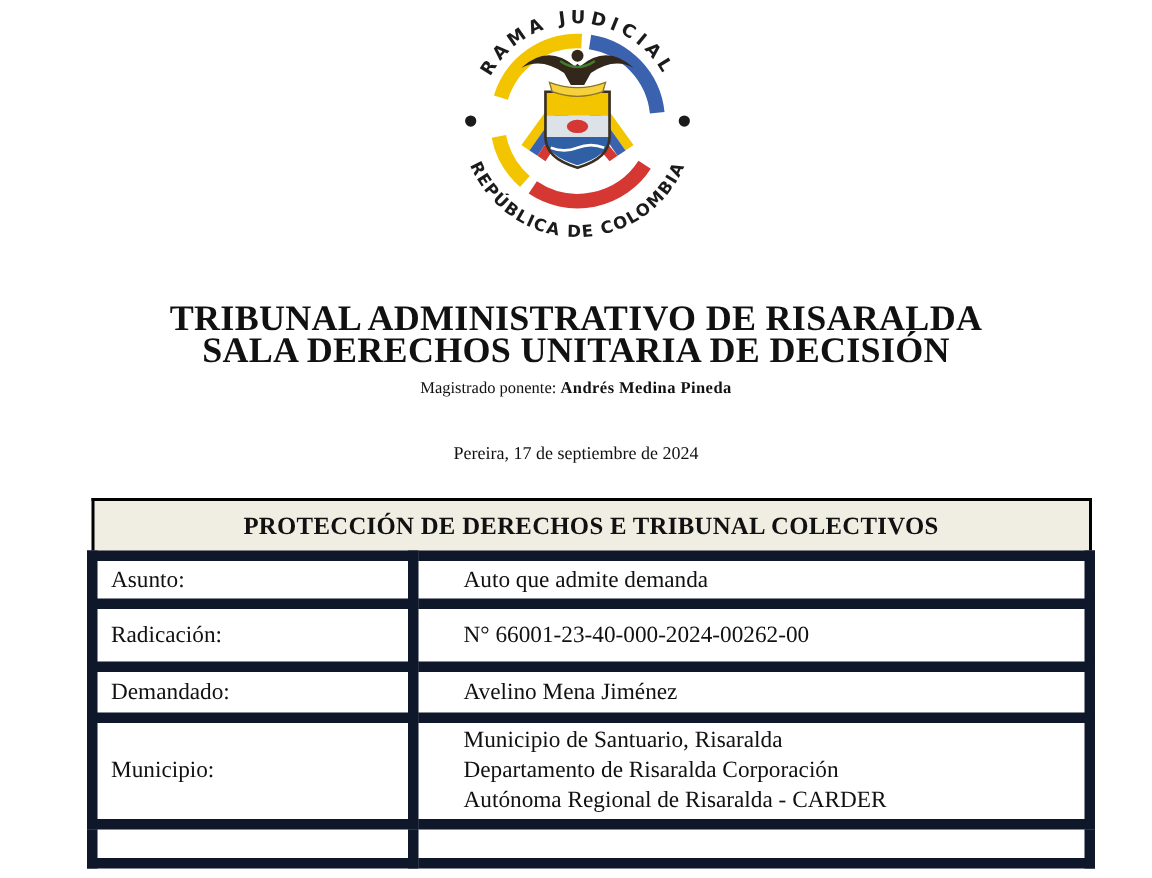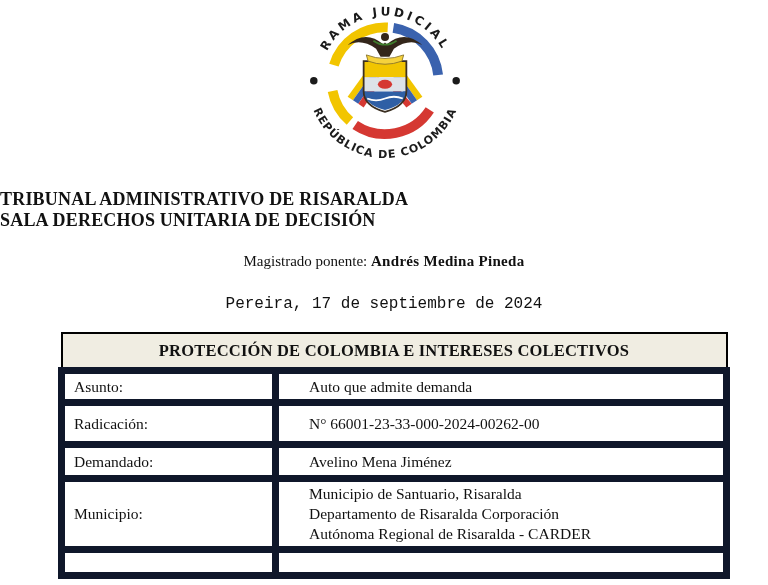--- a/index.html
+++ b/index.html
@@ -19,32 +19,32 @@
   }
   .seal text{
     font-family:"DejaVu Sans", sans-serif;
     font-weight:bold;
     fill:#1b1b1b;
   }
   .seal .top-arc-text{font-size:13.5px;letter-spacing:3.5px;}
   .seal .bottom-arc-text{font-size:12.5px;letter-spacing:1.2px;}
   
   .title-block{
-    position:absolute;left:0;top:189px;width:768px;
-    font-weight:bold;font-size:18px;line-height:21px;
+    position:absolute;left:0;top:203px;width:768px;
+    text-align:center;font-weight:bold;font-size:24px;line-height:21px;
     letter-spacing:0.2px;
   }
   .magistrate-line{
     position:absolute;left:0;top:253px;width:768px;
-    text-align:center;font-size:15px;
+    text-align:center;font-size:11px;
   }
   .magistrate-line b{letter-spacing:0.3px;}
   .dateline{
     position:absolute;left:0;top:295px;width:768px;
-    text-align:center;font-size:16px;font-family:Liberation Mono, monospace;
+    text-align:center;font-size:12px;
   }
   
   table.case-table{
     position:absolute;left:58px;top:332px;width:672px;
     border-collapse:collapse;table-layout:fixed;
     font-size:15.5px;
     border:2px solid #3d3d3d;
   }
   table.case-table col.label-col{width:214px;}
   td.table-title{
@@ -134,29 +134,29 @@
 
   <div class="dateline">Pereira, 17 de septiembre de 2024</div>
 
   <table class="case-table">
     <colgroup>
         <col class="label-col">
         <col>
       </colgroup>
     <tbody>
       <tr>
-        <td class="table-title" colspan="2">PROTECCIÓN DE COLOMBIA E INTERESES COLECTIVOS</td>
+        <td class="table-title" colspan="2">PROTECCIÓN DE DERECHOS E TRIBUNAL COLECTIVOS</td>
       </tr>
       <tr class="r-asunto">
         <td class="cell">Asunto:</td>
         <td class="cell value">Auto que admite demanda</td>
       </tr>
       <tr class="r-radicacion">
         <td class="cell">Radicación:</td>
-        <td class="cell value">N° 66001-23-33-000-2024-00262-00</td>
+        <td class="cell value">N° 66001-23-40-000-2024-00262-00</td>
       </tr>
       <tr class="r-demandante">
         <td class="cell">Demandado:</td>
         <td class="cell value bold-val">Avelino Mena Jiménez</td>
       </tr>
       <tr class="r-demandado">
         <td class="cell">Municipio:</td>
         <td class="cell value bold-val multiline">Municipio de Santuario, Risaralda
 Departamento de Risaralda Corporación
 Autónoma Regional de Risaralda - CARDER</td>

